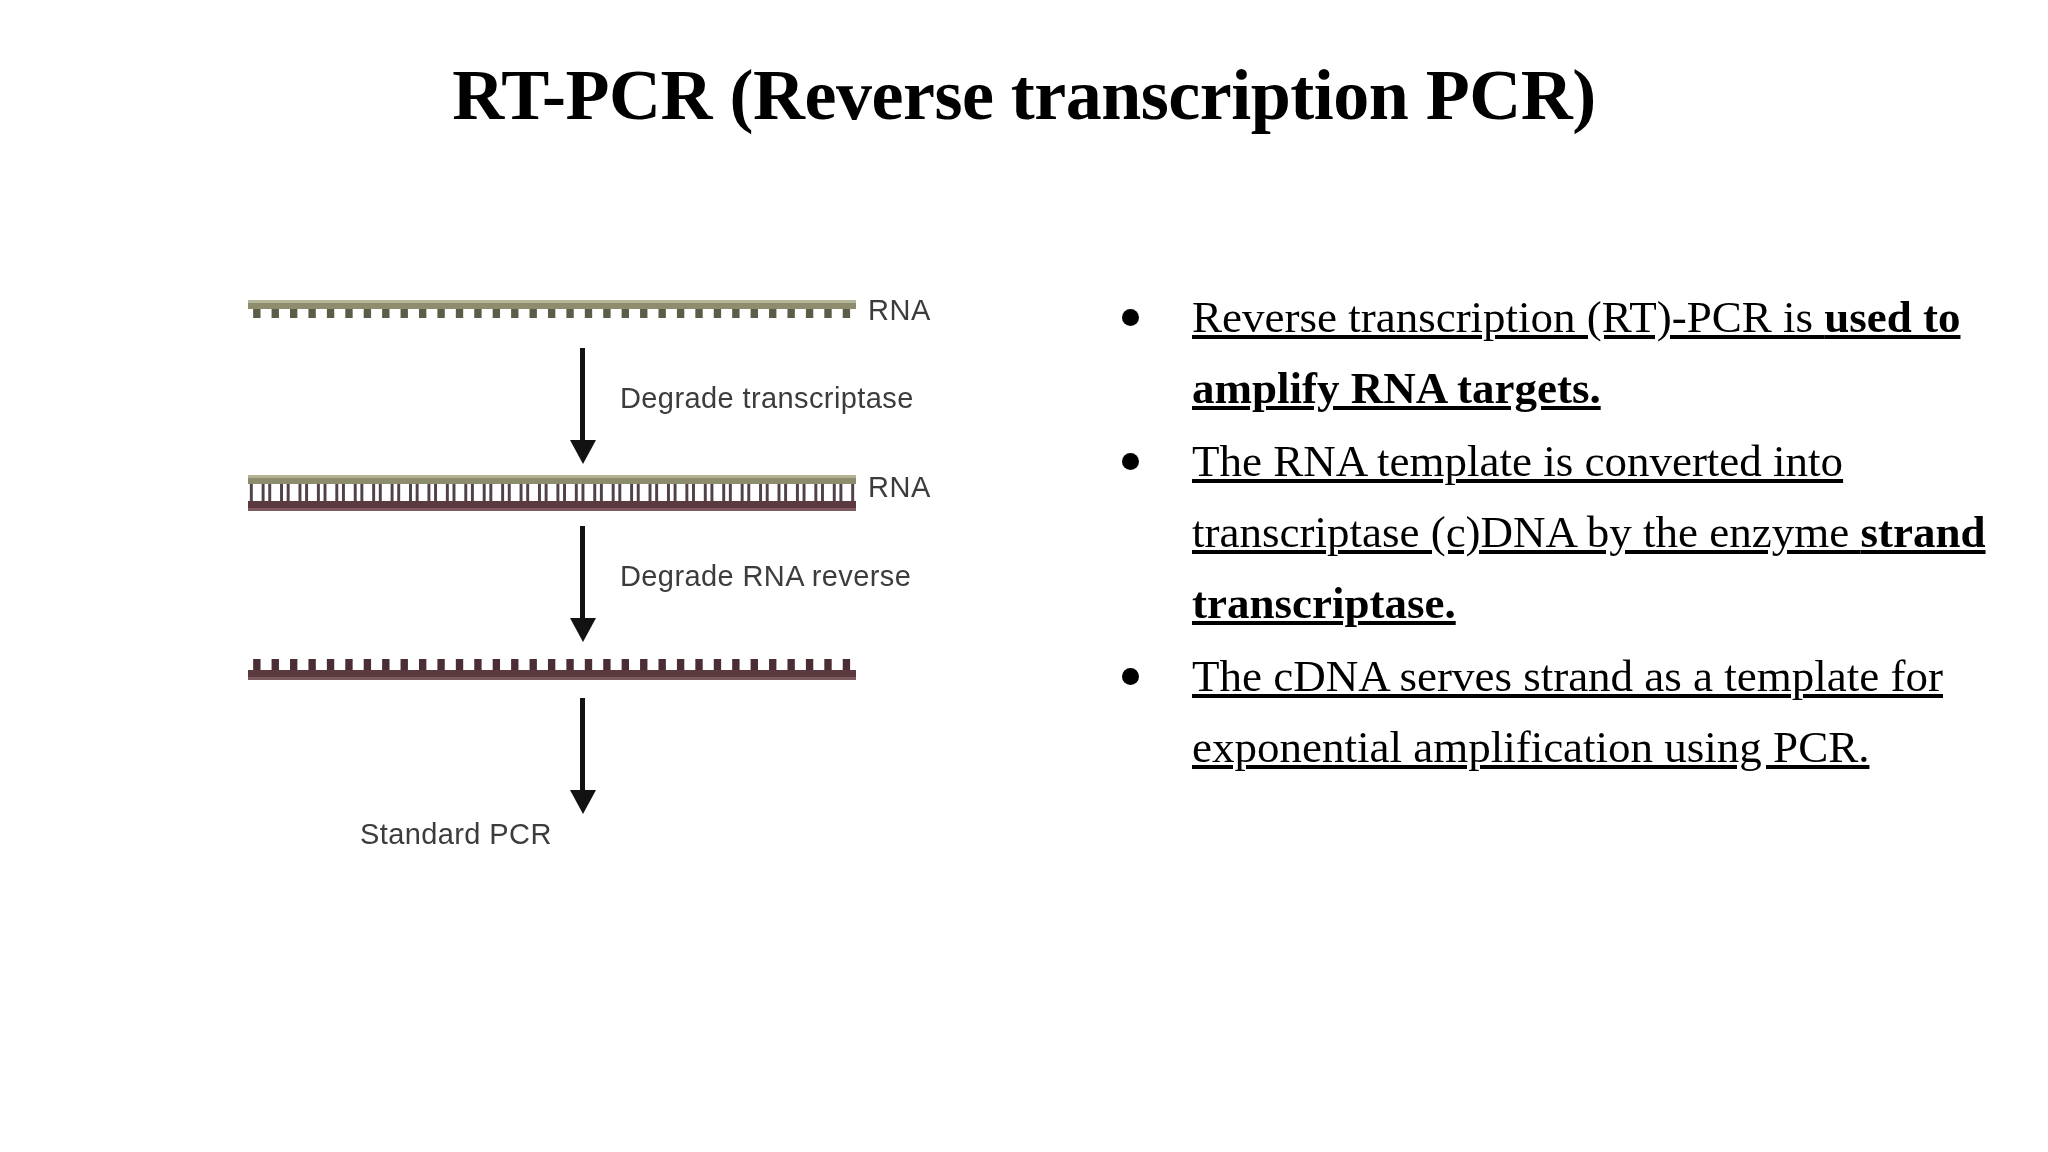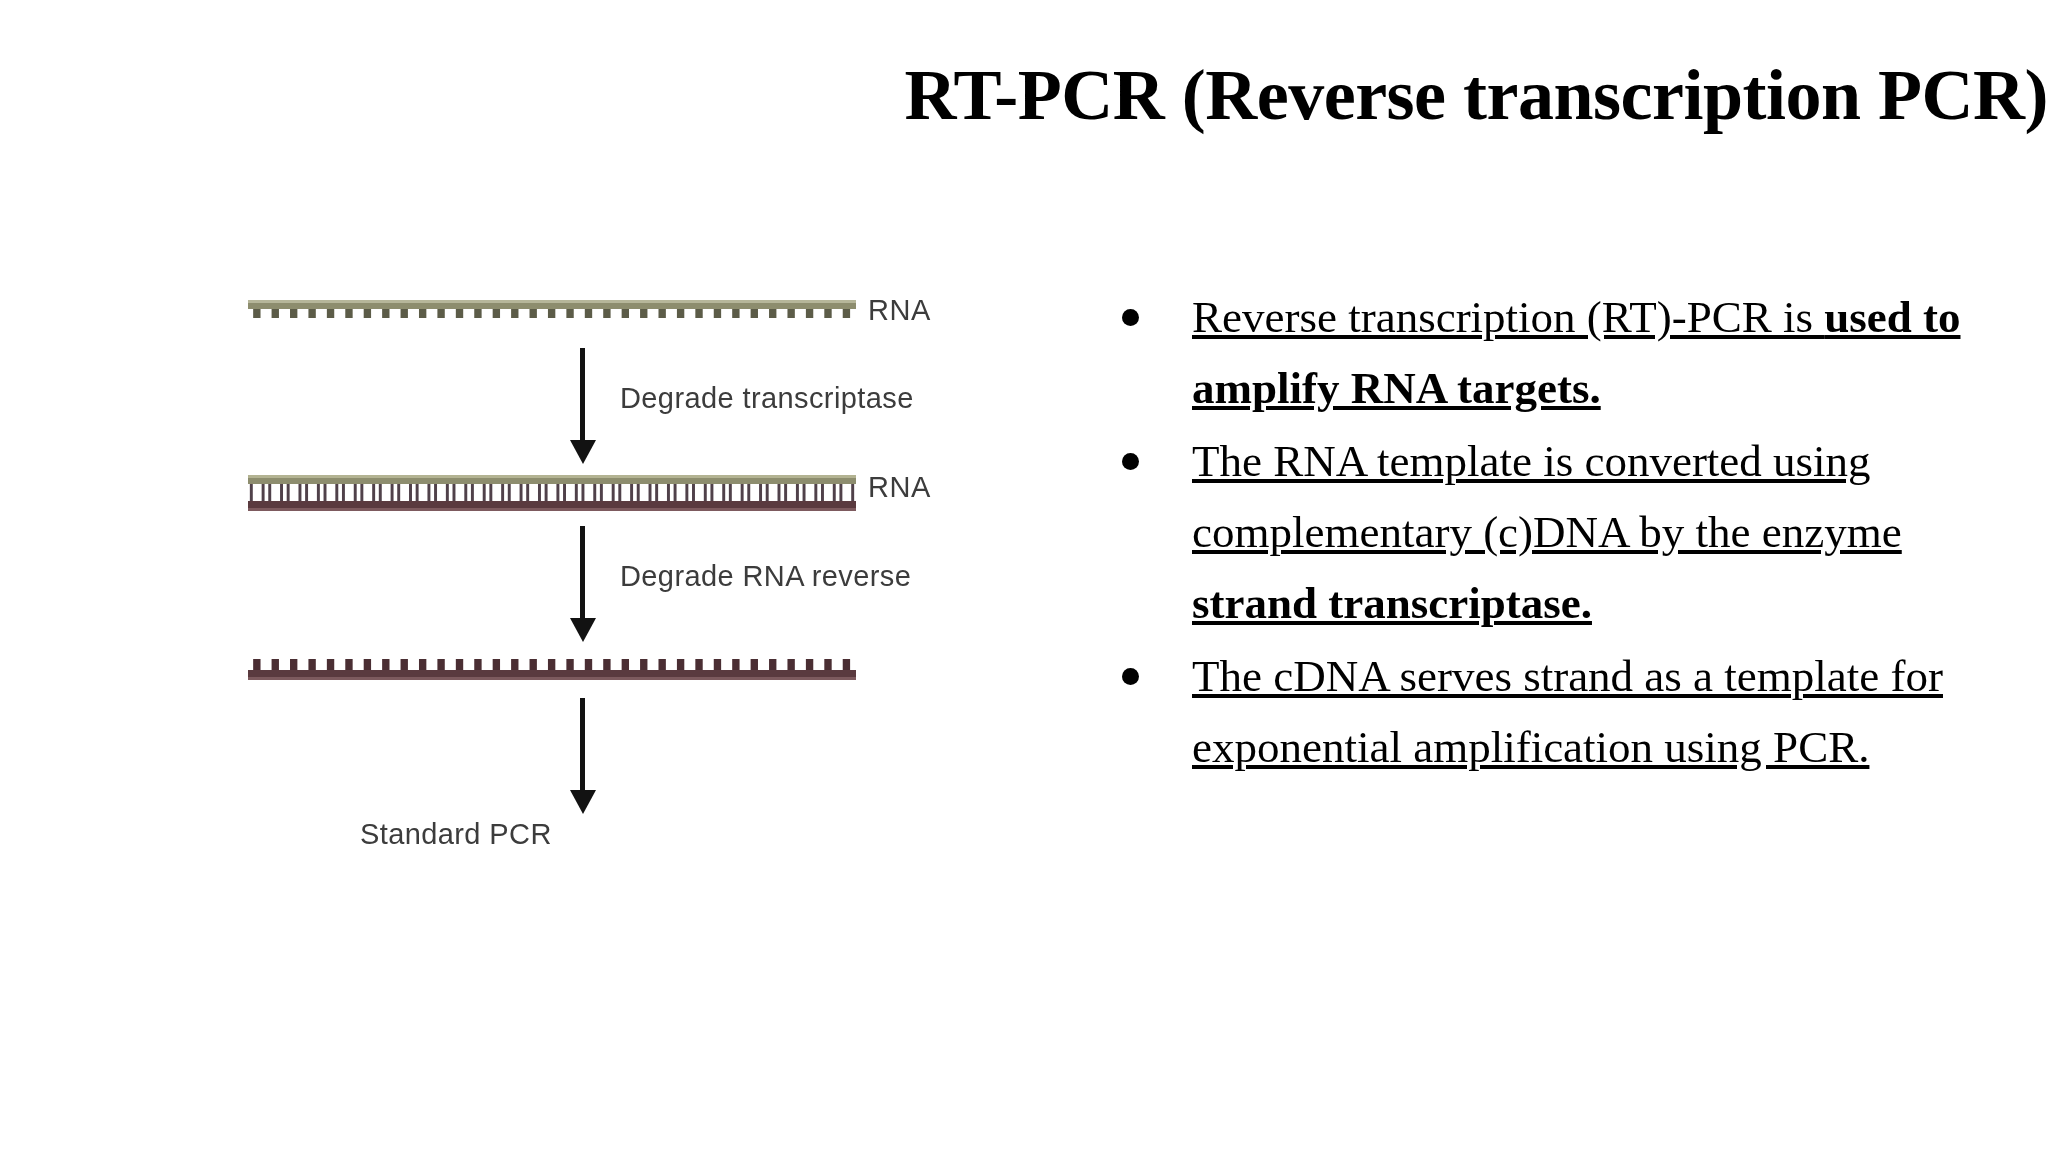--- a/index.html
+++ b/index.html
@@ -22,21 +22,21 @@
     inset: 0;
     background: #ffffff;
   }
 
   
   .slide-title {
     position: absolute;
     top: 58px;
     left: 0;
     width: 2048px;
-    text-align: right;
+    text-align: center;
     font-family: "Liberation Serif", "DejaVu Serif", serif;
     font-weight: bold;
     font-size: 72px;
     line-height: 1.05;
     color: #000000;
     letter-spacing: -0.5px;
   }
 
   
   .figure {
@@ -324,21 +324,21 @@
     <div class="step-label" style="left:112px; top:528px;">Standard PCR</div>
   </div>
 
   <div class="bullets">
     <div class="bullet-item">
       <span class="bullet-marker"></span>
       <span class="bullet-text"><span>Reverse transcription (RT)-PCR is </span><b>used to amplify RNA targets.</b></span>
     </div>
     <div class="bullet-item">
       <span class="bullet-marker"></span>
-      <span class="bullet-text"><span>The RNA template is converted using complementary (c)DNA by the enzyme </span><b>strand transcriptase.</b></span>
+      <span class="bullet-text"><span>The RNA template is converted into transcriptase (c)DNA by the enzyme </span><b>strand transcriptase.</b></span>
     </div>
     <div class="bullet-item">
       <span class="bullet-marker"></span>
       <span class="bullet-text"><span>The cDNA serves strand as a template for exponential amplification using PCR.</span></span>
     </div>
   </div>
 
 </div>
 
 </body></html>

